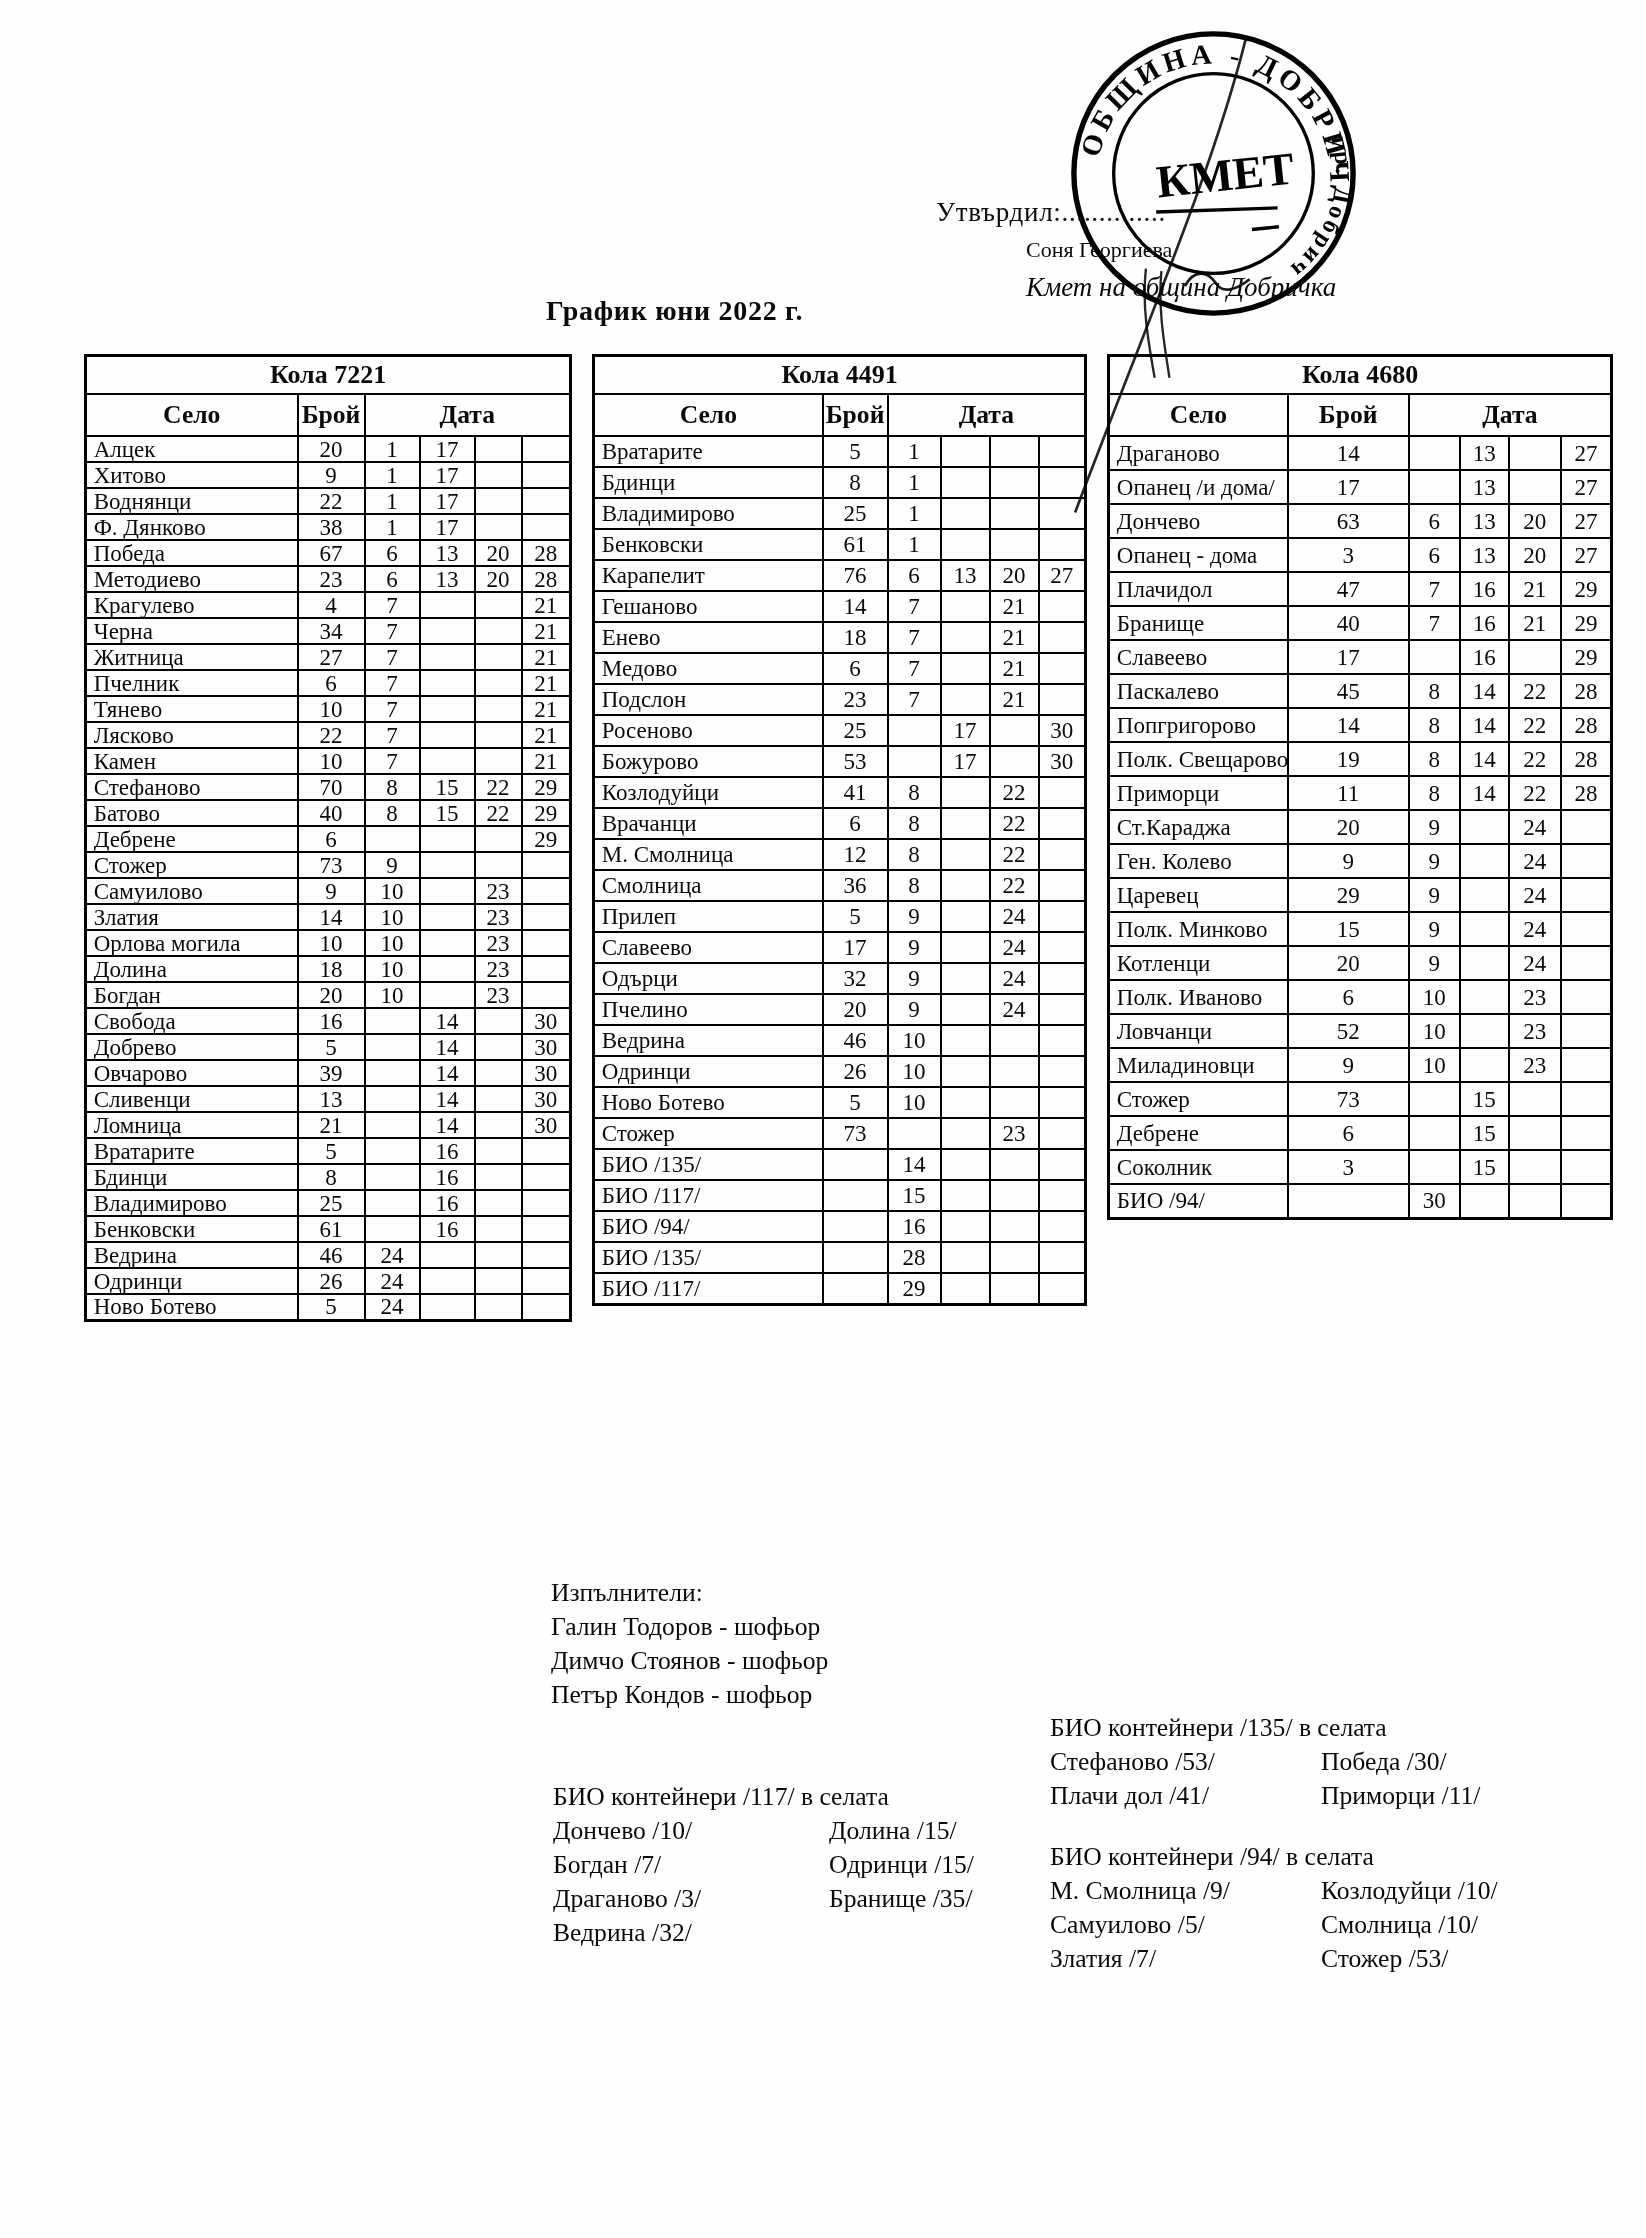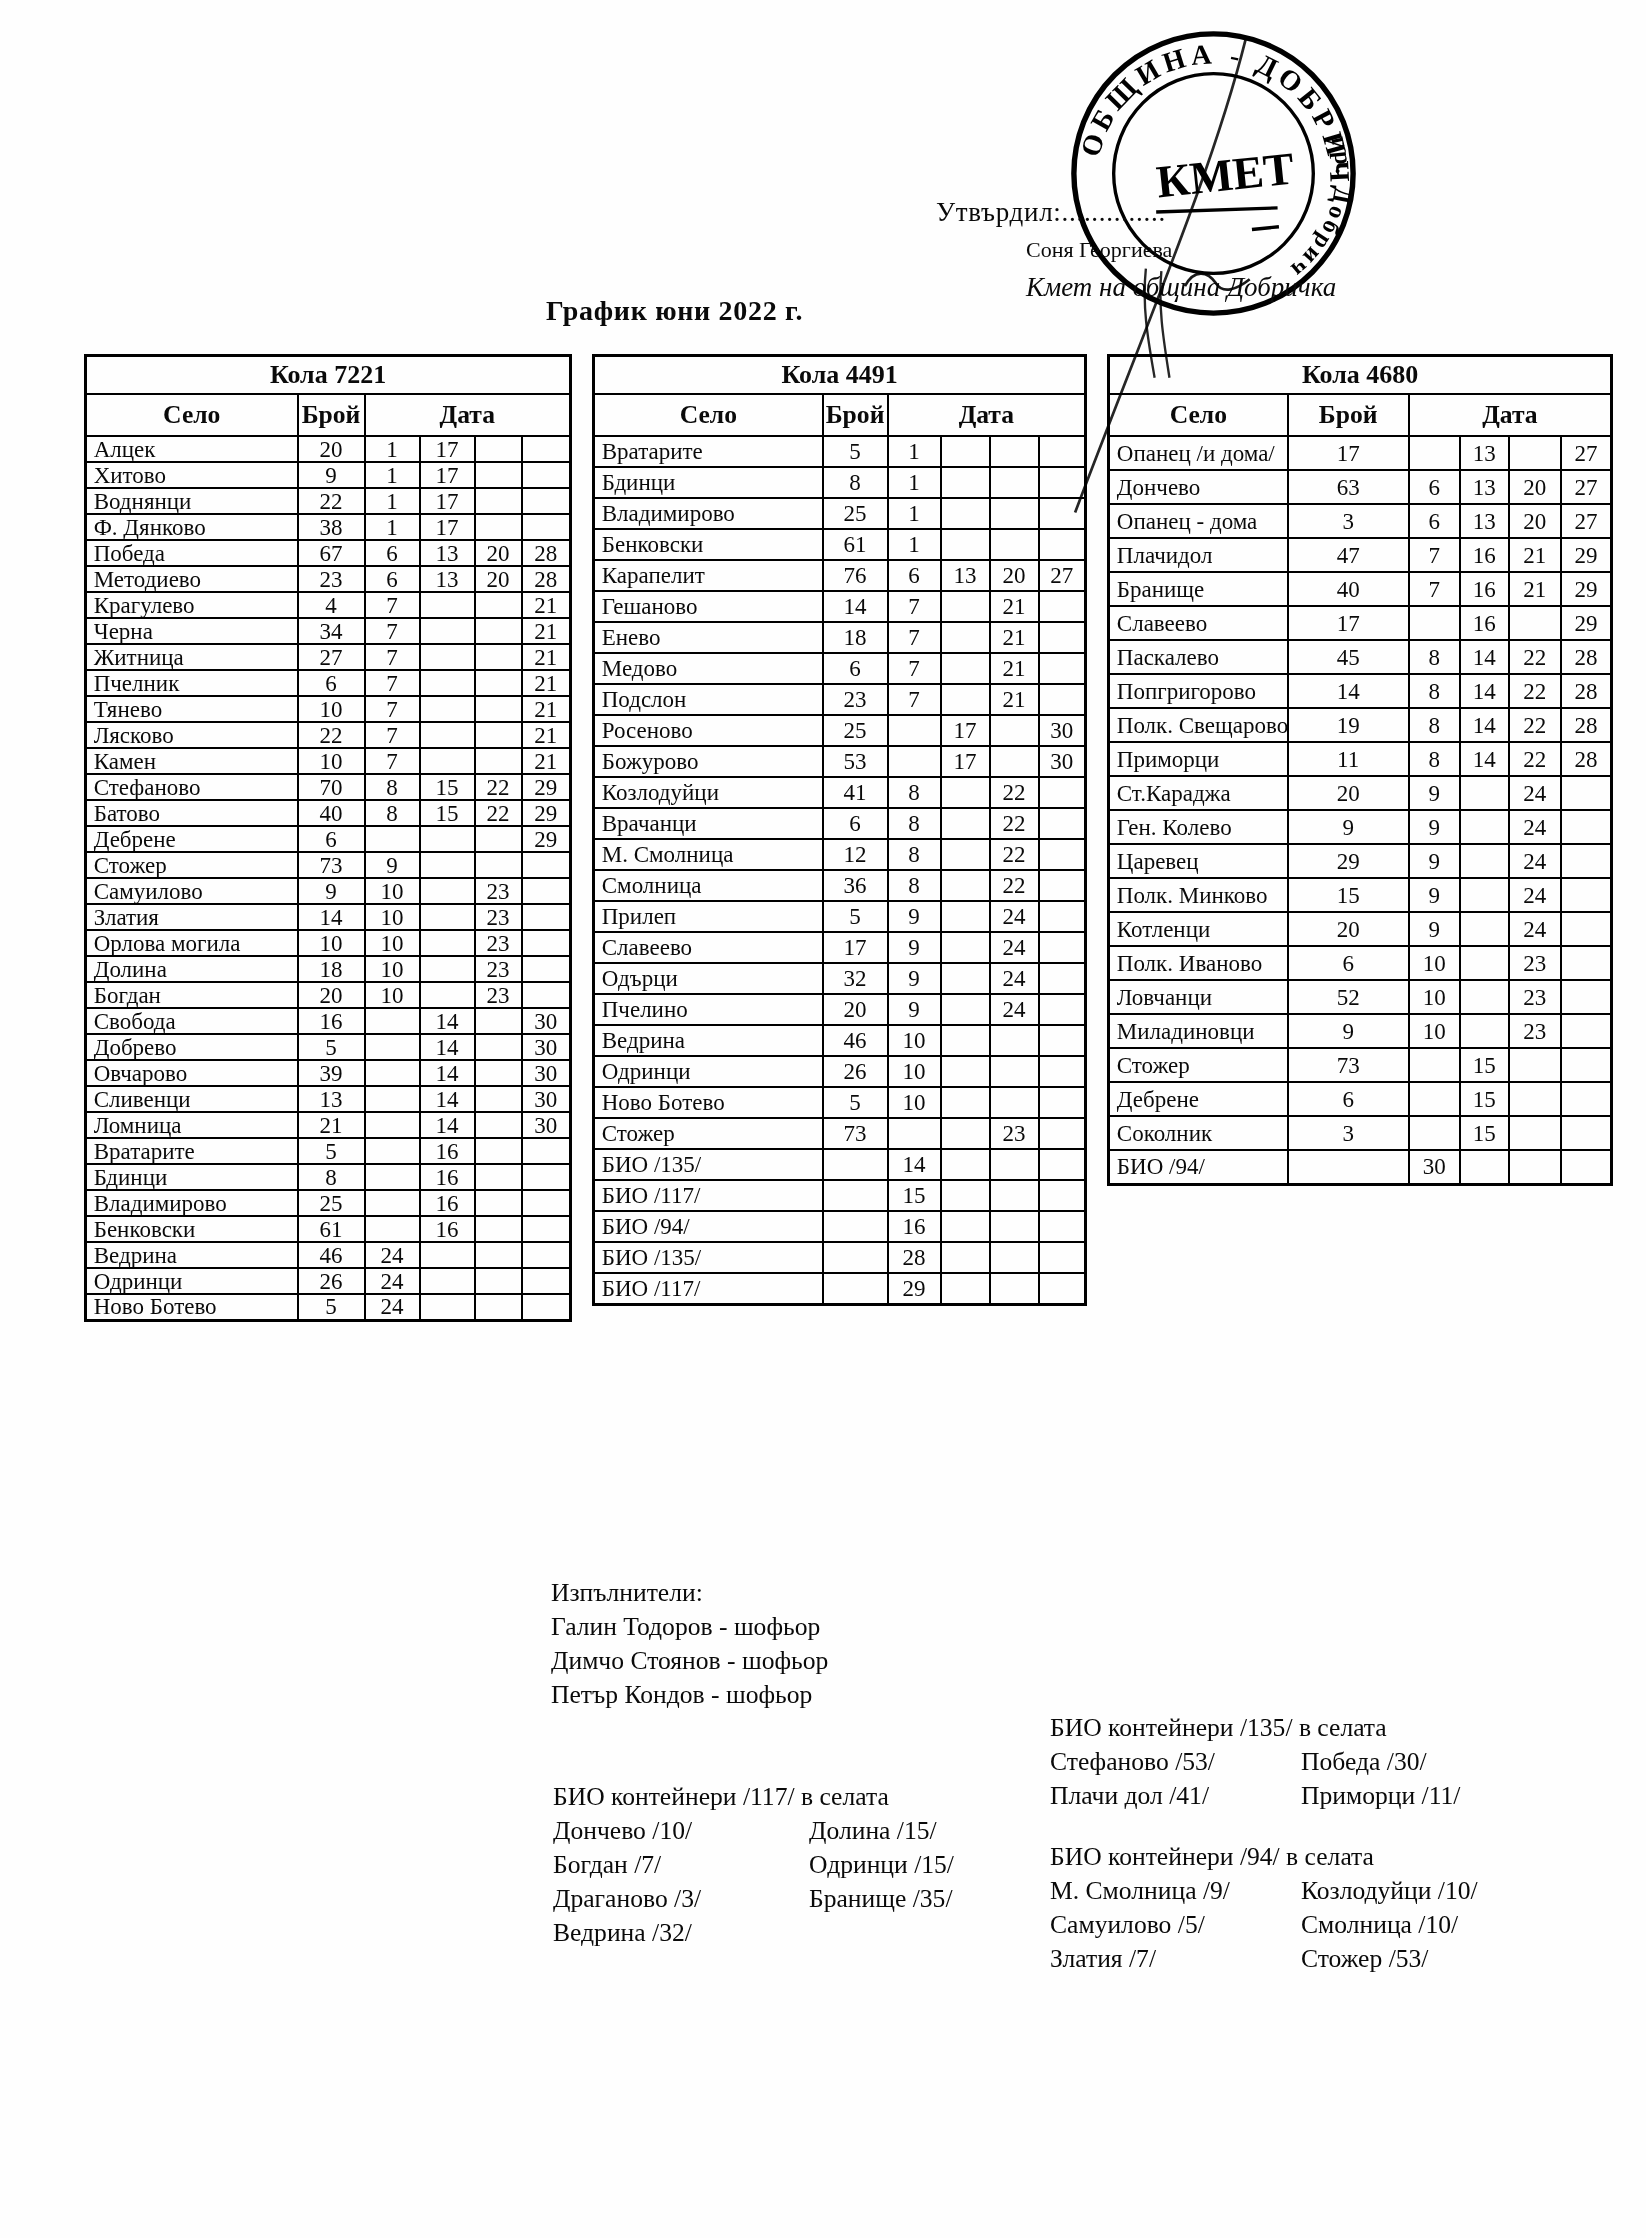--- a/index.html
+++ b/index.html
@@ -29,21 +29,21 @@
   .t .col-row th{height:40px;}
   .t td{padding:0;font-size:23px;line-height:1;white-space:nowrap;overflow:hidden;}
   .t td.c-village{text-align:left;padding-left:6.7px;}
   .t td.c-num{text-align:center;}
   .t-left tbody tr{height:26px;}
   .t-mid  tbody tr{height:31px;}
   .t-right tbody tr{height:34px;}
   
   .txtblock{position:absolute;font-size:25.6px;line-height:34px;}
   .txtblock .line{height:34px;}
-  .bio-cols{display:grid;}
+  .bio-cols{display:grid;gap:20px;}
   .b117 .bio-cols{grid-template-columns:256px auto;}
   .b135 .bio-cols,.b94 .bio-cols{grid-template-columns:251px auto;}
   .bio-cols > div{display:block;}
 </style>
 </head>
 <body>
 
 <div class="page">
 
   <svg class="stamp" width="317" height="317" viewBox="0 0 470 470">
@@ -628,20 +628,28 @@
             <th colspan="6">Кола 4680</th>
           </tr>
         <tr class="col-row">
           <th>Село</th>
           <th>Брой</th>
           <th colspan="4">Дата</th>
         </tr>
       </thead>
       <tbody>
           <tr>
+            <td class="c-village">Драганово</td>
+            <td class="c-num">14</td>
+            <td class="c-num"></td>
+            <td class="c-num">13</td>
+            <td class="c-num"></td>
+            <td class="c-num">27</td>
+          </tr>
+          <tr>
             <td class="c-village">Опанец /и дома/</td>
             <td class="c-num">17</td>
             <td class="c-num"></td>
             <td class="c-num">13</td>
             <td class="c-num"></td>
             <td class="c-num">27</td>
           </tr>
           <tr>
             <td class="c-village">Дончево</td>
             <td class="c-num">63</td>

